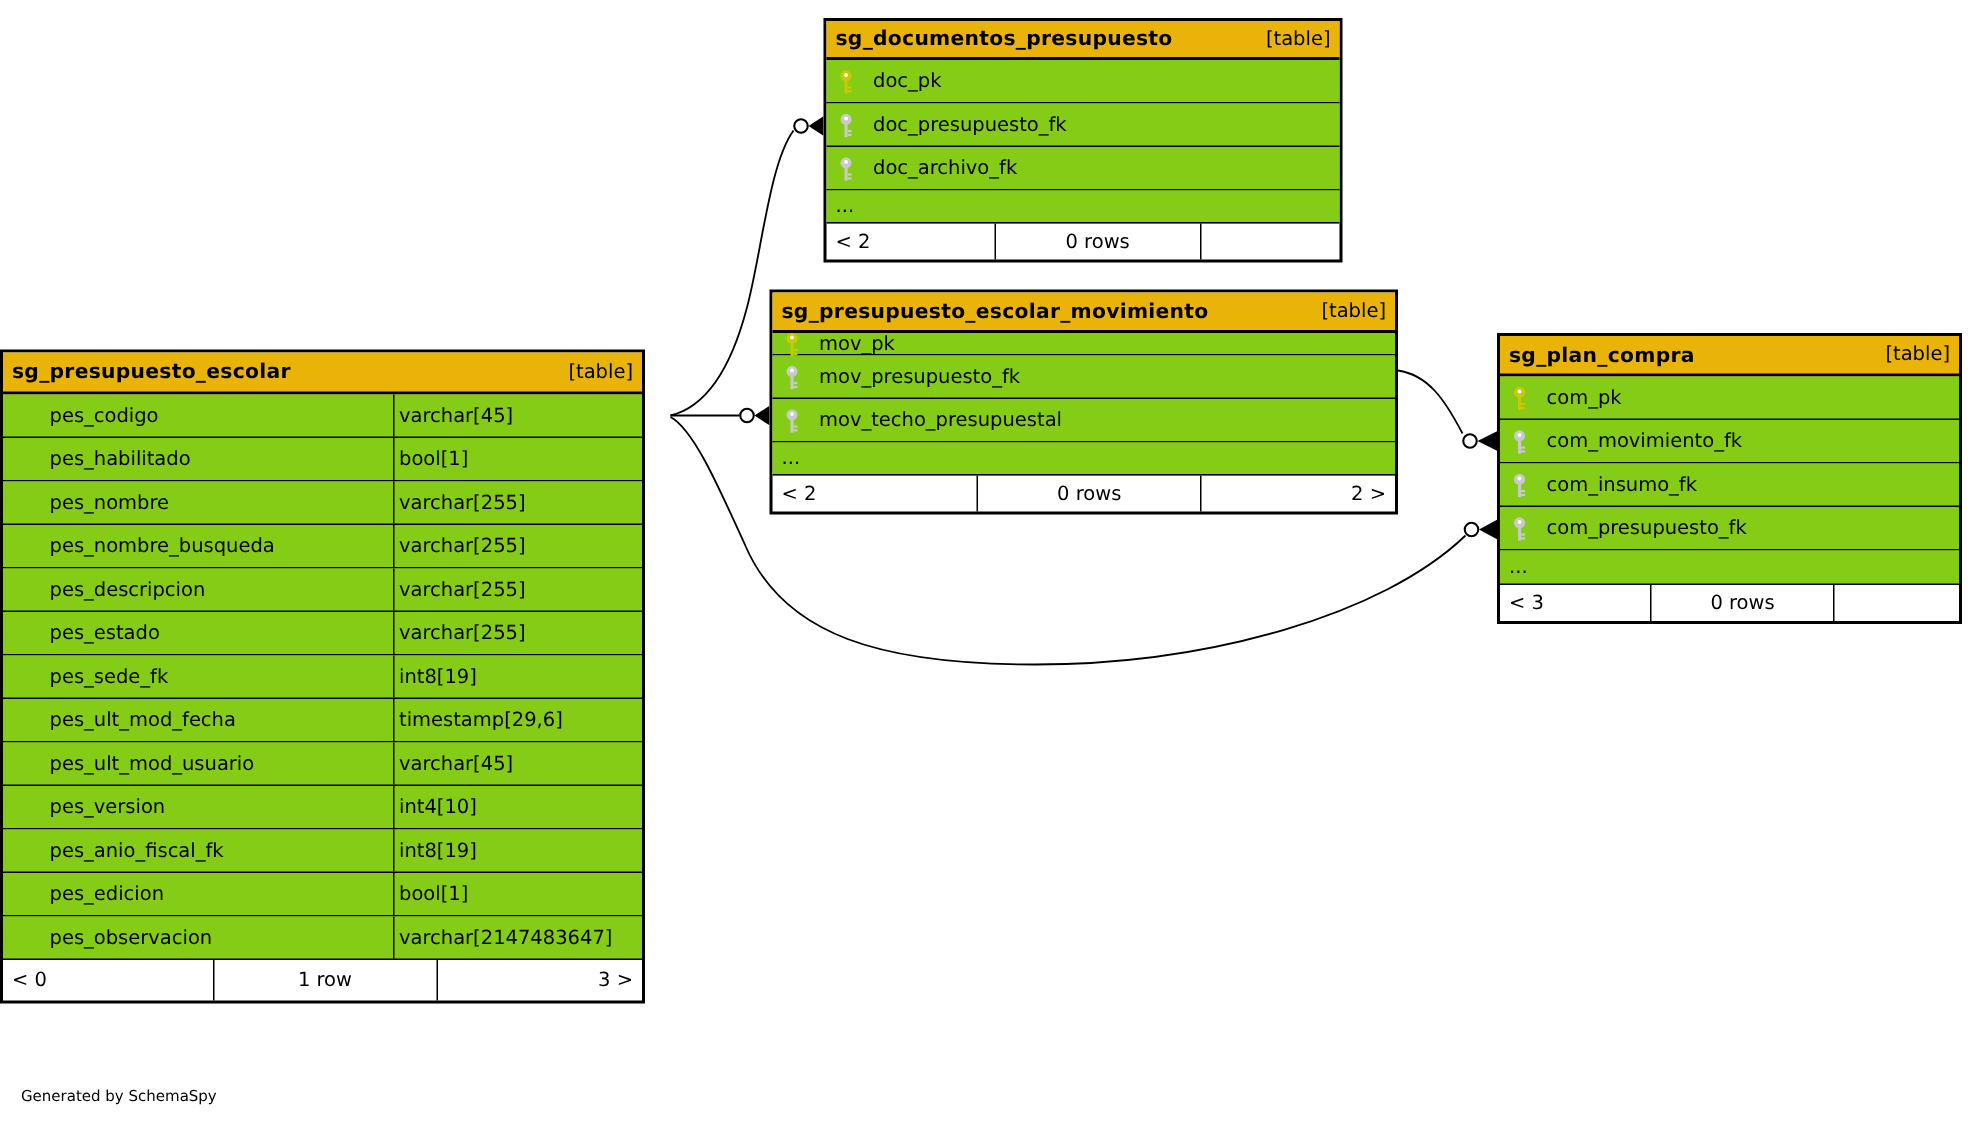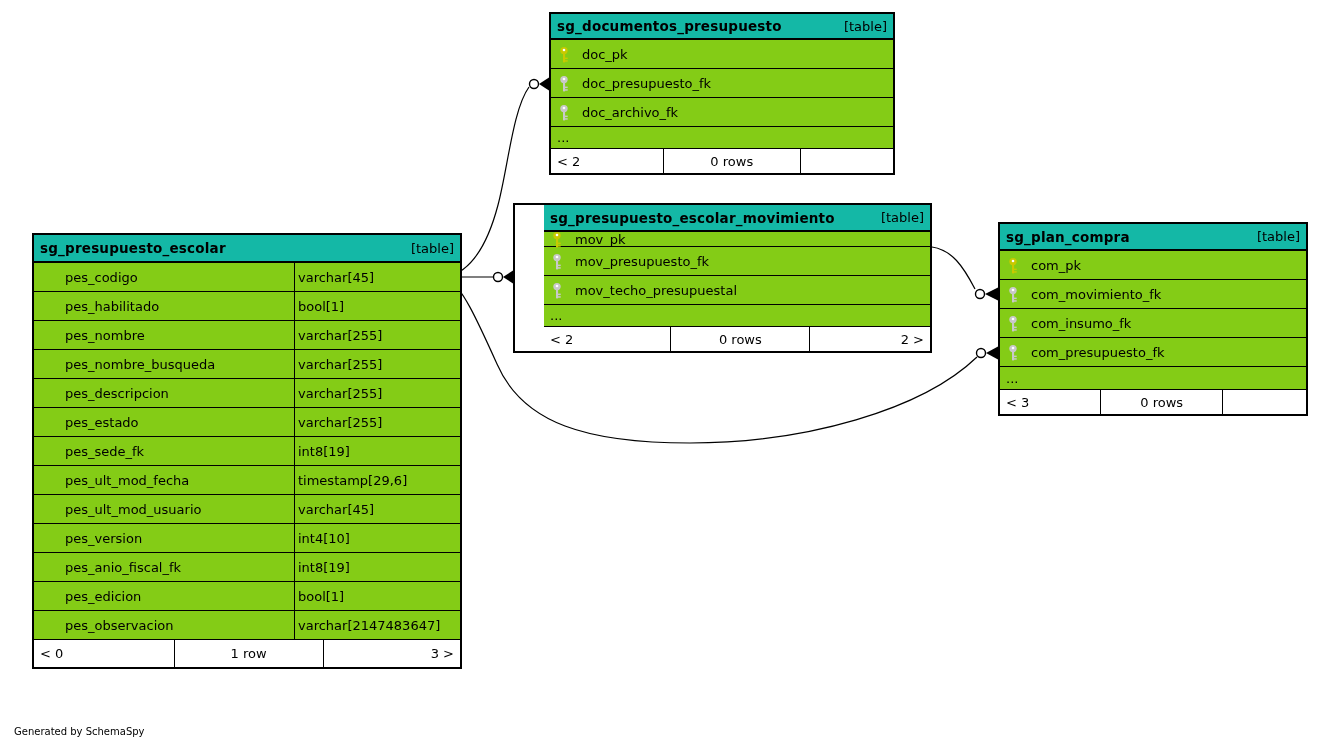--- a/index.html
+++ b/index.html
@@ -8,21 +8,21 @@
     font-family:"DejaVu Sans","Liberation Sans",sans-serif;
     font-size:13px;color:#000;overflow:hidden;
   }
   #wires{position:absolute;left:0;top:0;z-index:0;}
   .table-card{
     position:absolute;z-index:1;background:#fff;
     border:2px solid #000;box-sizing:border-box;
   }
   .t-head{
     display:flex;justify-content:space-between;align-items:center;
-    background:#14b8a6;border-bottom:2px solid #000;box-sizing:border-box;
+    background:#eab308;border-bottom:2px solid #000;box-sizing:border-box;
     padding:0 6px;cursor:pointer;text-align:center;
   }
   .t-title{font-weight:bold;font-size:13.5px;letter-spacing:0.2px;}
   .t-tag{font-weight:normal;font-size:13px;}
   .t-row{
     display:flex;align-items:center;border-bottom:1px solid #000;
     box-sizing:border-box;background:#84cc16;
   }
   .name-cell{display:flex;align-items:center;padding-left:7px;box-sizing:border-box;height:100%;}
   .keyslot{width:24px;display:inline-flex;align-items:center;flex:0 0 24px;}
@@ -116,21 +116,21 @@
     </div>
     <div class="t-row ellipsis" style="height: 22px;">
       <span class="col-name">...</span>
     </div>
     <div class="t-pager" style="height: 24px;">
       <div class="pager-cell pc-left" style="width:33%">&lt; 2</div>
       <div class="pager-cell pc-center" style="width:40%">0 rows</div>
       <div class="pager-cell pc-right" style="flex:1"></div>
     </div>
   </div>
-<div class="table-card" style="left: 32px; top: 233px; width: 430px;">
+<div class="table-card" style="left: 0; top: 233px; width: 430px;">
     <div class="t-head" style="height: 28px;">
       <span class="t-title">sg_presupuesto_escolar</span>
       <span class="t-tag">[table]</span>
     </div>
     <div class="t-row" style="height: 29px;">
       <div class="name-cell" style="flex:0 0 260px;border-right:none;">
         <span class="keyslot"></span>
         <span class="col-name">pes_codigo</span>
       </div>
       <div class="type-cell">varchar[45]</div>
@@ -218,21 +218,21 @@
         <span class="col-name">pes_observacion</span>
       </div>
       <div class="type-cell">varchar[2147483647]</div>
     </div>
     <div class="t-pager" style="height: 27px;">
       <div class="pager-cell pc-left" style="width:33%">&lt; 0</div>
       <div class="pager-cell pc-center" style="width:35%">1 row</div>
       <div class="pager-cell pc-right" style="flex:1">3 &gt;</div>
     </div>
   </div>
-<div class="table-card" style="left: 513px; top: 203px; width: 419px; padding-left: 29px;">
+<div class="table-card" style="left: 513px; top: 193px; width: 419px;">
     <div class="t-head" style="height: 27px;">
       <span class="t-title">sg_presupuesto_escolar_movimiento</span>
       <span class="t-tag">[table]</span>
     </div>
     <div class="t-row" style="height: 15px;">
       <div class="name-cell" style="flex:1;">
         <span class="keyslot">
           <svg width="12" height="17" viewBox="0 0 12 17">
             <circle cx="6" cy="4.6" r="3.7" fill="#c9c900"></circle>
             <circle cx="6" cy="4" r="1.3" fill="#ffffff"></circle>

